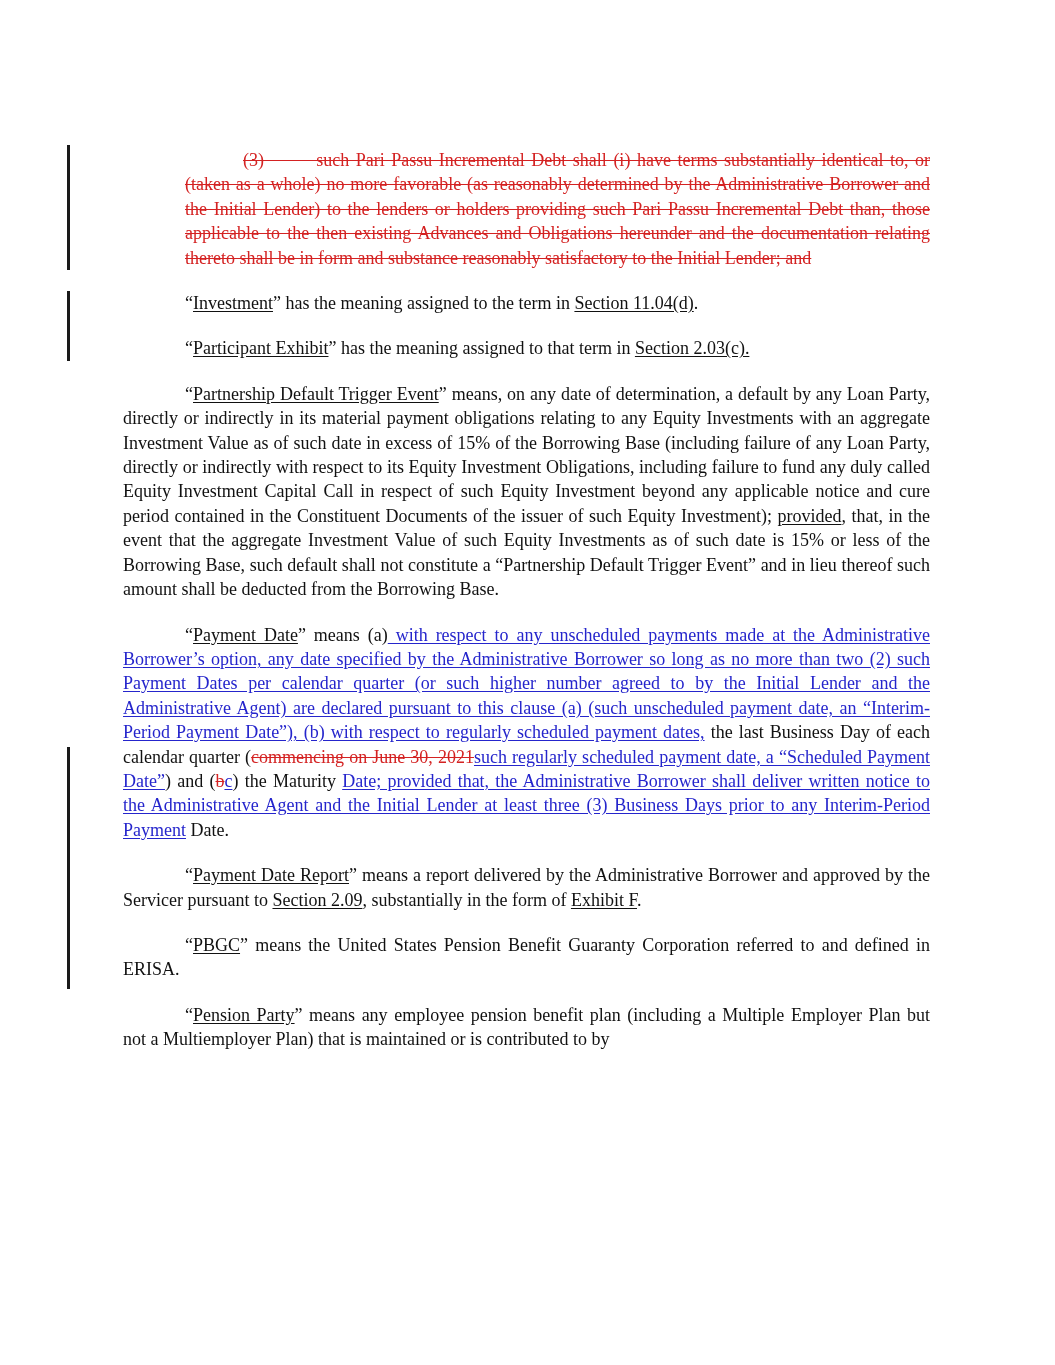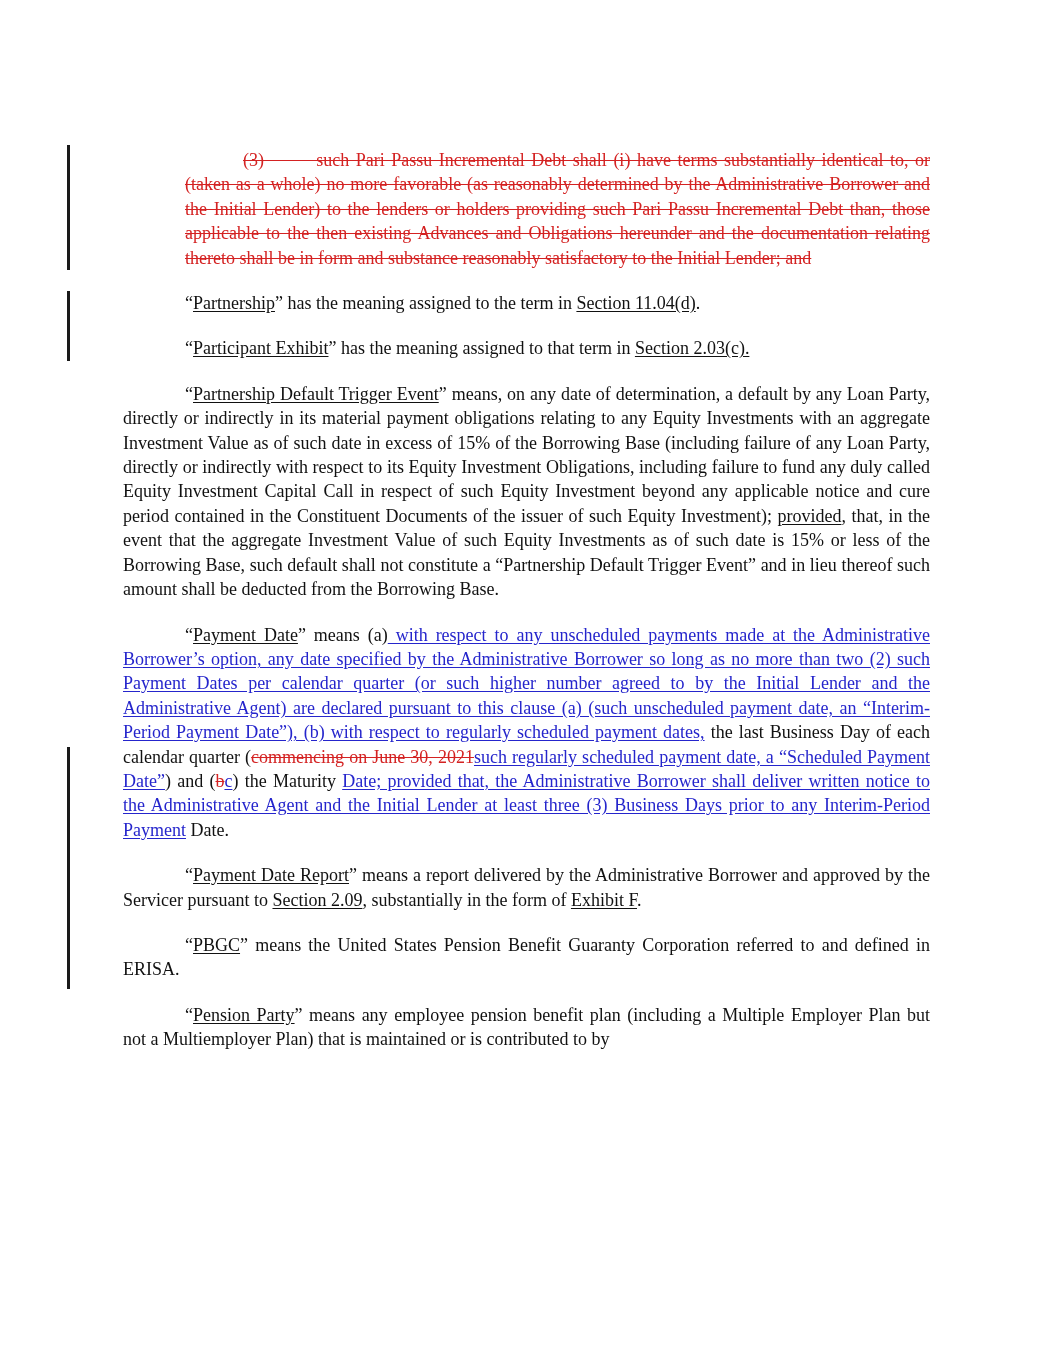--- a/index.html
+++ b/index.html
@@ -98,21 +98,21 @@
 <div class="page">
 
   <div class="change-bar bar-1"></div>
   <div class="change-bar bar-2"></div>
   <div class="change-bar bar-3"></div>
   <div class="change-bar bar-4"></div>
   <div class="change-bar bar-5"></div>
 
   <div class="content">
     <p class="clause"><span class="run-del">(3)&nbsp;&nbsp;&nbsp;&nbsp;&nbsp;&nbsp;&nbsp;&nbsp;such Pari Passu Incremental Debt shall (i) have terms substantially identical to, or (taken as a whole) no more favorable (as reasonably determined by the Administrative Borrower and the Initial Lender) to the lenders or holders providing such Pari Passu Incremental Debt than, those applicable to the then existing Advances and Obligations hereunder and the documentation relating thereto shall be in form and substance reasonably satisfactory to the Initial Lender; and</span></p>
-    <p class="para"><span class="run-plain">“</span><span class="run-u">Partnership</span><span class="run-plain">” has the meaning assigned to the term in </span><span class="run-u">Section 11.04(d)</span><span class="run-plain">.</span></p>
+    <p class="para"><span class="run-plain">“</span><span class="run-u">Investment</span><span class="run-plain">” has the meaning assigned to the term in </span><span class="run-u">Section 11.04(d)</span><span class="run-plain">.</span></p>
     <p class="para"><span class="run-plain">“</span><span class="run-u">Participant Exhibit</span><span class="run-plain">” has the meaning assigned to that term in </span><span class="run-u">Section 2.03(c).</span></p>
     <p class="para"><span class="run-plain">“</span><span class="run-u">Partnership Default Trigger Event</span><span class="run-plain">” means, on any date of determination, a default by any Loan Party, directly or indirectly in its material payment obligations relating to any Equity Investments with an aggregate Investment Value as of such date in excess of 15% of the Borrowing Base (including failure of any Loan Party, directly or indirectly with respect to its Equity Investment Obligations, including failure to fund any duly called Equity Investment Capital Call in respect of such Equity Investment beyond any applicable notice and cure period contained in the Constituent Documents of the issuer of such Equity Investment); </span><span class="run-u">provided</span><span class="run-plain">, that, in the event that the aggregate Investment Value of such Equity Investments as of such date is 15% or less of the Borrowing Base, such default shall not constitute a “Partnership Default Trigger Event” and in lieu thereof such amount shall be deducted from the Borrowing Base.</span></p>
     <p class="para"><span class="run-plain">“</span><span class="run-u">Payment Date</span><span class="run-plain">” means (a)</span><span class="run-ins"> with respect to any unscheduled payments made at the Administrative Borrower’s option, any date specified by the Administrative Borrower so long as no more than two (2) such Payment Dates per calendar quarter (or such higher number agreed to by the Initial Lender and the Administrative Agent) are declared pursuant to this clause (a) (such unscheduled payment date, an “Interim-Period Payment Date”), (b) with respect to regularly scheduled payment dates,</span><span class="run-plain"> the last Business Day of each calendar quarter (</span><span class="run-del">commencing on June 30, 2021</span><span class="run-ins">such regularly scheduled payment date, a “Scheduled Payment Date”</span><span class="run-plain">) and (</span><span class="run-del">b</span><span class="run-ins">c</span><span class="run-plain">) the Maturity </span><span class="run-ins">Date; provided that, the Administrative Borrower shall deliver written notice to the Administrative Agent and the Initial Lender at least three (3) Business Days prior to any Interim-Period Payment</span><span class="run-plain"> Date.</span></p>
     <p class="para"><span class="run-plain">“</span><span class="run-u">Payment Date Report</span><span class="run-plain">” means a report delivered by the Administrative Borrower and approved by the Servicer pursuant to </span><span class="run-u">Section 2.09</span><span class="run-plain">, substantially in the form of </span><span class="run-u">Exhibit F</span><span class="run-plain">.</span></p>
     <p class="para"><span class="run-plain">“</span><span class="run-u">PBGC</span><span class="run-plain">” means the United States Pension Benefit Guaranty Corporation referred to and defined in ERISA.</span></p>
     <p class="para"><span class="run-plain">“</span><span class="run-u">Pension Party</span><span class="run-plain">” means any employee pension benefit plan (including a Multiple Employer Plan but not a Multiemployer Plan) that is maintained or is contributed to by</span></p>
   </div>
 
   <div class="footer-pagenum"><span class="run-ins2">&nbsp;&nbsp;&nbsp;&nbsp;&nbsp;&nbsp;&nbsp;&nbsp;&nbsp;&nbsp;&nbsp;&nbsp;&nbsp;</span><span class="run-ins2">-40-</span></div>
 

